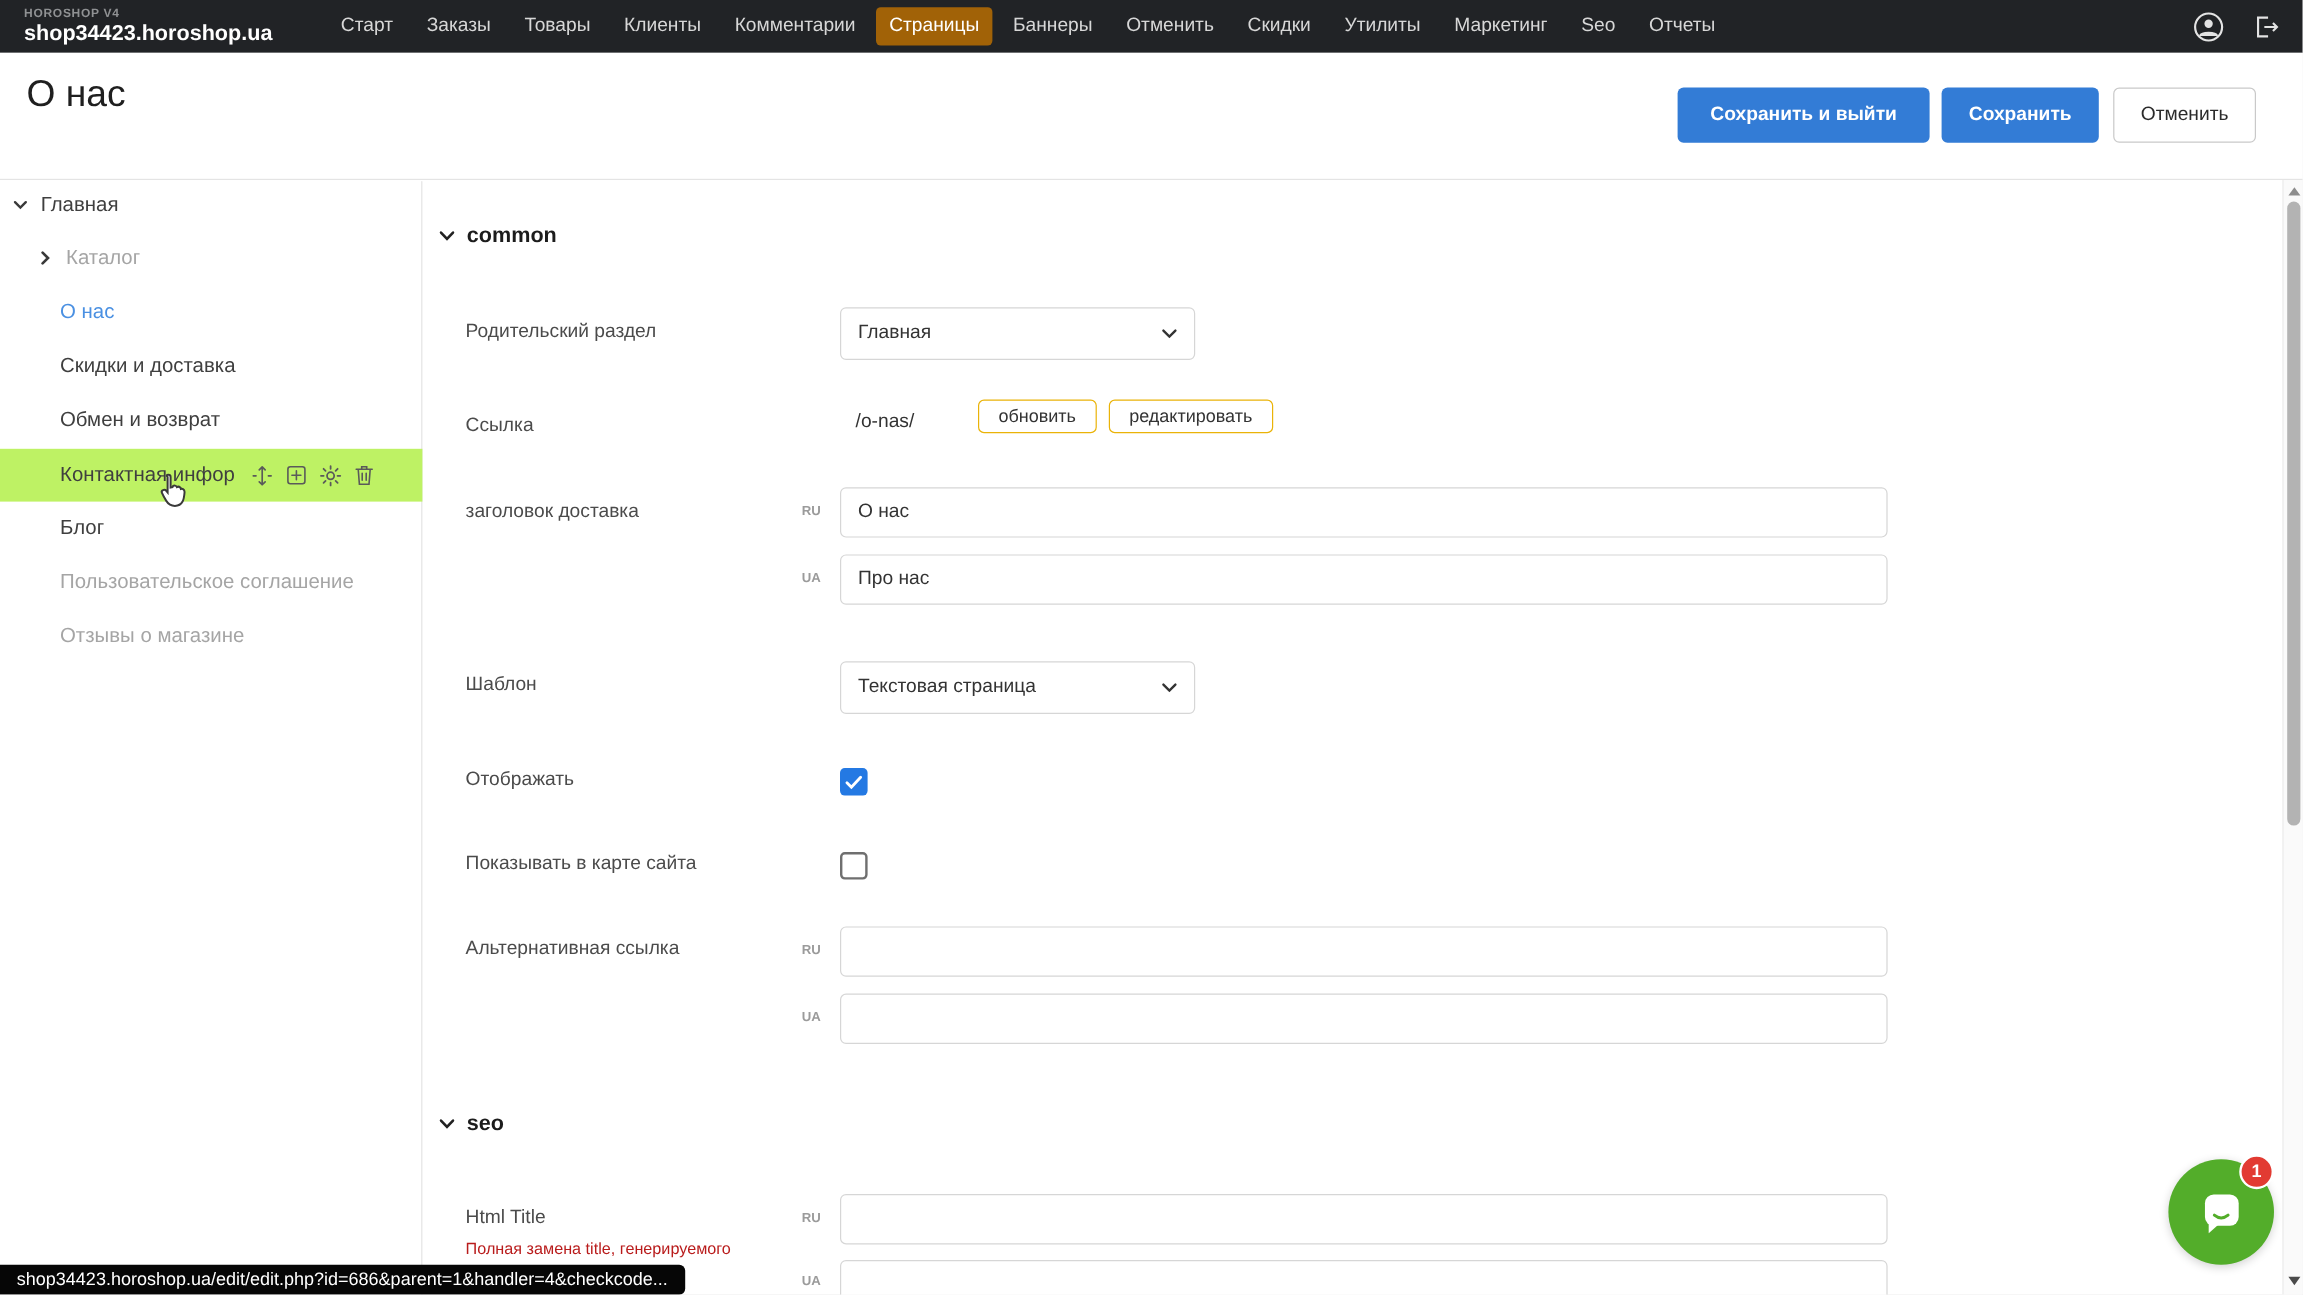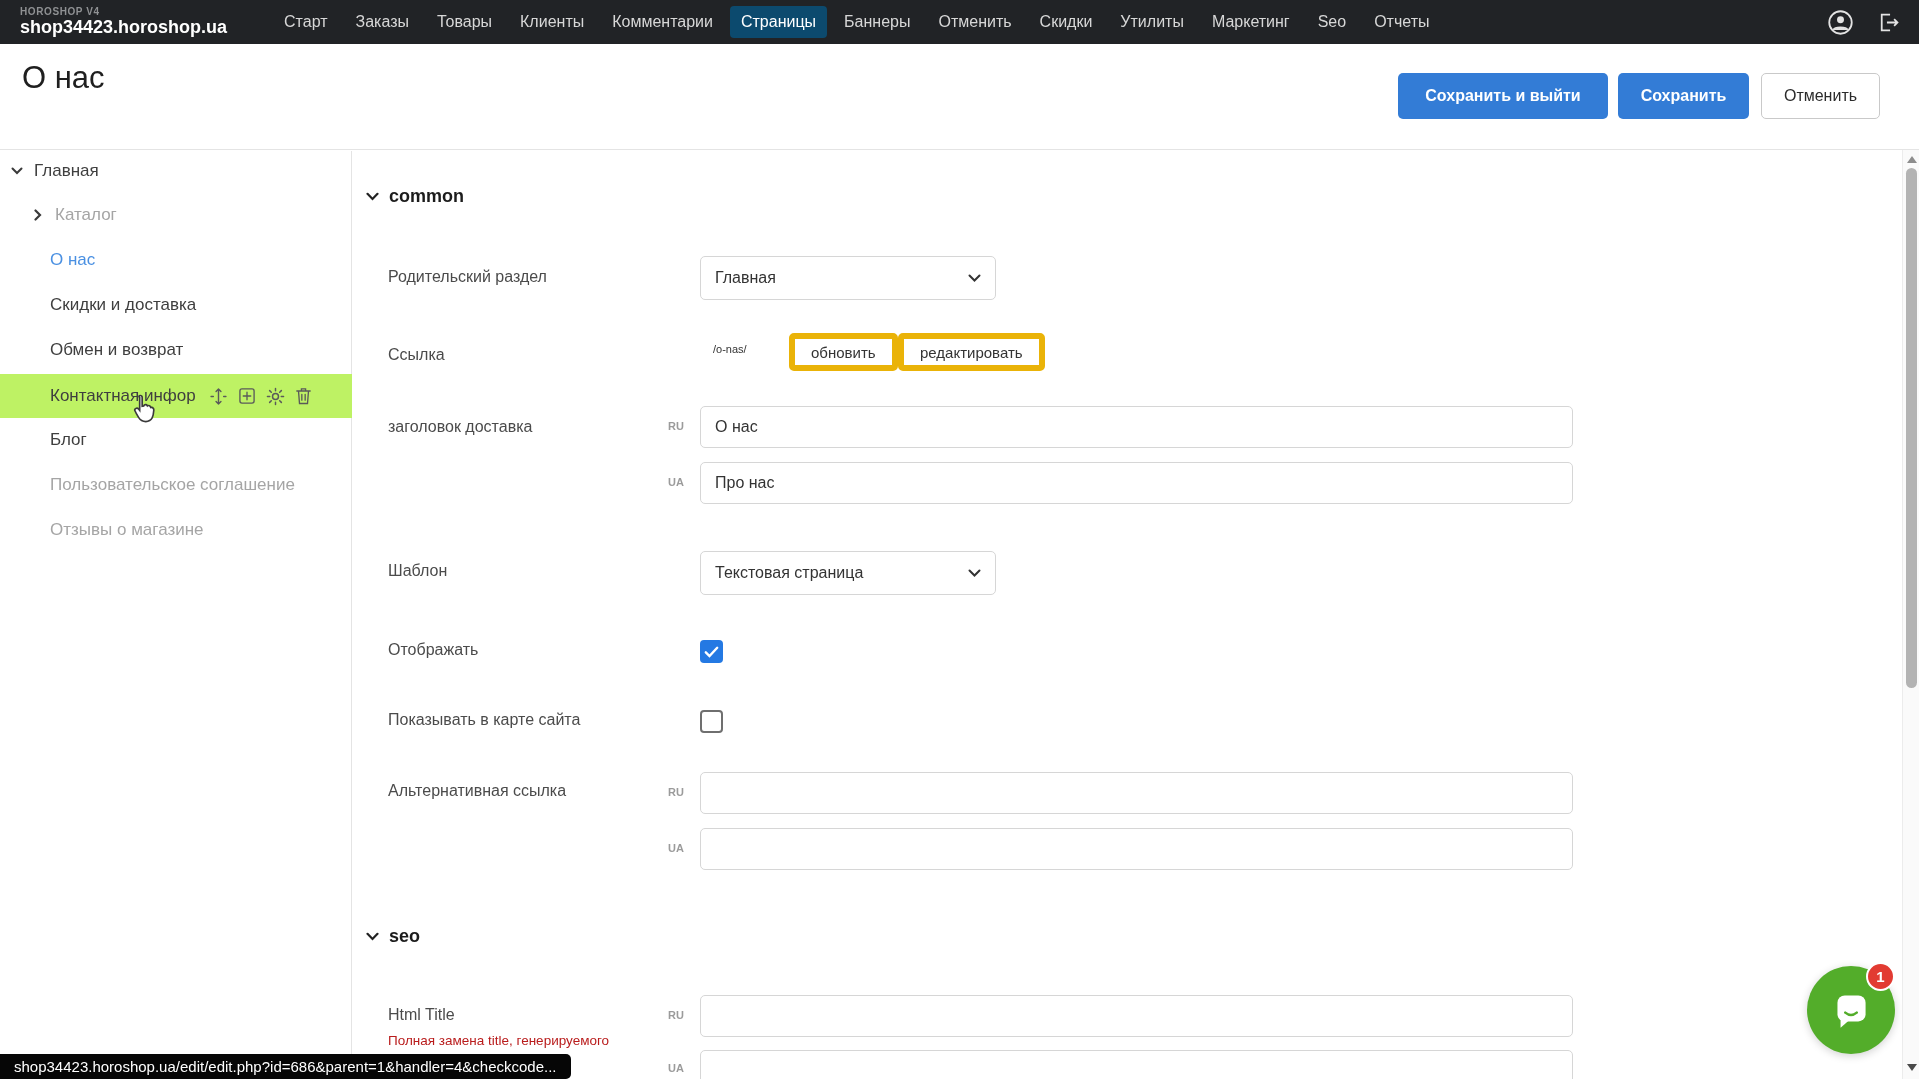--- a/index.html
+++ b/index.html
@@ -11,21 +11,21 @@
   
   .topbar {
     position:absolute; left:0; top:0; width:1919px; height:44px;
     background:#212326; display:flex; align-items:center;
   }
   .brand { margin-left:20px; margin-right:46px; line-height:1.05; cursor:pointer; }
   .brand-small { font-size:10px; font-weight:bold; letter-spacing:.6px; color:#8f9193; }
   .brand-domain { font-size:18px; font-weight:bold; color:#fff; }
   .nav { display:flex; align-items:center; gap:6px; }
   .nav-item { font-size:16px; color:#d7d7d7; padding:7px 11px; border-radius:4px; cursor:pointer; white-space:nowrap; }
-  .nav-item.active { background:#0c4a6e; color:#fff; }
+  .nav-item.active { background:#a16207; color:#fff; }
   .top-icons { margin-left:auto; margin-right:18px; display:flex; align-items:center; gap:22px; }
   .top-icons svg { display:block; cursor:pointer; }
   
   .header { position:absolute; left:0; top:44px; width:1919px; height:106px; background:#fff; border-bottom:1px solid #e4e4e4; }
   .page-title { position:absolute; left:22px; top:60px; font-size:31px; color:#1f1f1f; }
   .btn { position:absolute; top:73px; height:46px; display:flex; align-items:center; justify-content:center; border-radius:5px; font-size:16px; cursor:pointer; }
   .btn-blue { background:#337cd6; color:#fff; font-weight:bold; }
   .btn-white { background:#fff; border:1px solid #c9c9c9; color:#2b2b2b; }
   
   .sidebar { position:absolute; left:0; top:151px; width:352px; height:928px; background:#fff; border-right:1px solid #e4e4e4; }
@@ -50,24 +50,24 @@
     border:1px solid #d6d6d6; border-radius:5px; background:#fff;
     font-family:"Liberation Sans", sans-serif; font-size:16px; color:#333; padding:0 14px; outline:none;
   }
   .fselect {
     position:absolute; left:700px; width:296px; height:44px;
     border:1px solid #d6d6d6; border-radius:5px; background:#fff;
     display:flex; align-items:center; justify-content:space-between; padding:0 14px;
     font-size:16px; color:#333; cursor:pointer;
   }
   .sbtn {
-    position:absolute; height:38px; background:#fff; border:6px solid #eab308; border-radius:5px;
-    font-size:15px; color:#333; display:flex; align-items:center; justify-content:center; padding:0 16px; cursor:pointer; white-space:nowrap;
-  }
-  .linkpath { position:absolute; font-size:11px; color:#333; }
+    position:absolute; height:28px; background:#fff; border:1px solid #eab308; border-radius:5px;
+    font-size:15px; color:#333; display:flex; align-items:center; justify-content:center; padding:0 16px; cursor:pointer; white-space:nowrap;margin-left:26px;
+  }
+  .linkpath { position:absolute; font-size:16px; color:#333; }
   .cb { position:absolute; left:700px; width:23px; height:23px; border-radius:4px; cursor:pointer; }
   .cb.checked { background:#2479e3; display:flex; align-items:center; justify-content:center; }
   .cb.unchecked { background:#fff; border:2px solid #6f6f6f; }
   
   .statusbar {
     position:absolute; left:0; top:1054px; height:25px; background:#060606; color:#fff;
     display:flex; align-items:center; padding:0 14px; font-size:15px; border-radius:0 5px 5px 0; white-space:nowrap;
   }
   .chat-btn { position:absolute; left:1807px; top:966px; width:88px; height:88px; border-radius:50%; background:#53ad2a; display:flex; align-items:center; justify-content:center; cursor:pointer; box-shadow:0 2px 8px rgba(0,0,0,.18); }
   .chat-badge { position:absolute; left:1866px; top:962px; width:29px; height:29px; border-radius:50%; background:#e23b32; border:2px solid #fff; color:#fff; font-size:15px; font-weight:bold; display:flex; align-items:center; justify-content:center; }

